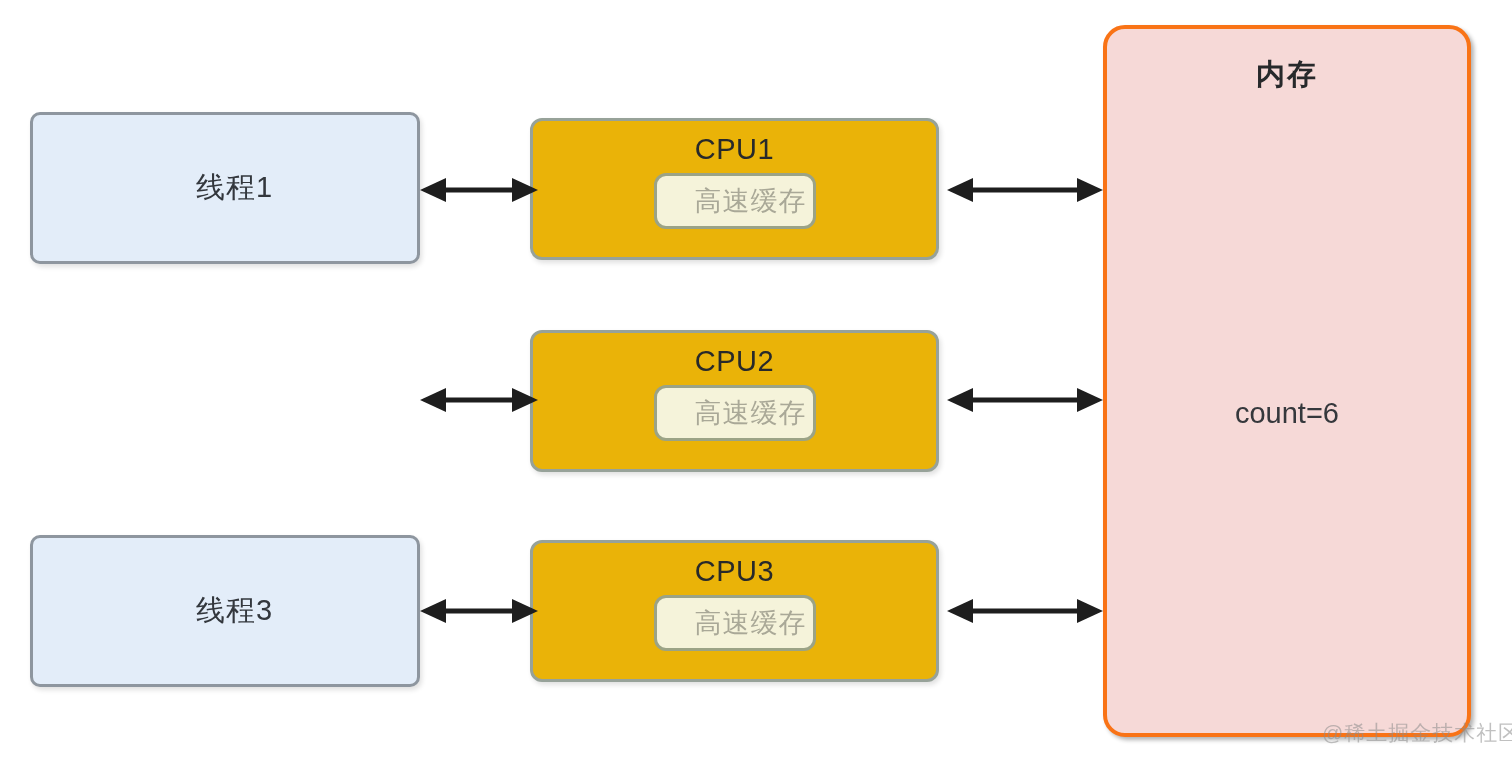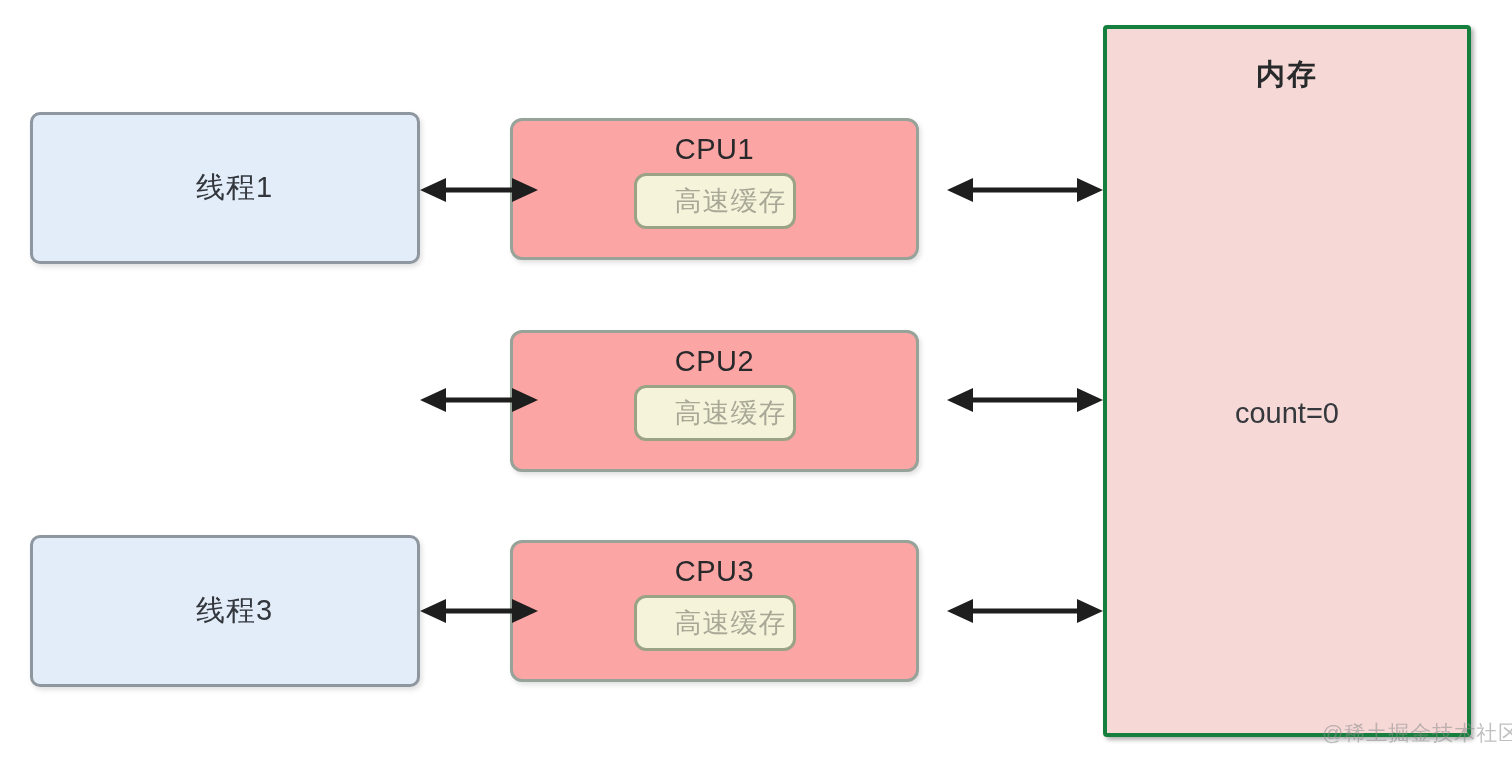--- a/index.html
+++ b/index.html
@@ -34,24 +34,24 @@
   }
   .thread-box .label {
     font-size: 29px;
     color: #33373d;
     letter-spacing: 1px;
   }
 
   
   .cpu-box {
     position: absolute;
-    left: 510px;
+    left: 530px;
     width: 409px;
     height: 142px;
-    background: #fca5a5;
+    background: #eab308;
     border: 3px solid #97a299;
     border-radius: 12px;
     box-sizing: border-box;
     display: flex;
     flex-direction: column;
     align-items: center;
     padding-top: 12px;
     box-shadow: 2px 3px 5px rgba(0,0,0,0.12);
   }
   .cpu-title {
@@ -79,22 +79,22 @@
   }
 
   
   .memory-box {
     position: absolute;
     left: 1103px;
     top: 25px;
     width: 368px;
     height: 712px;
     background: #f6d9d7;
-    border: 4px solid #15803d;
-    border-radius: 4px;
+    border: 4px solid #f97316;
+    border-radius: 22px;
     box-sizing: border-box;
     box-shadow: 3px 3px 4px rgba(0,0,0,0.30);
   }
   .memory-title {
     position: absolute;
     top: 26px;
     left: 0;
     width: 100%;
     text-align: center;
     font-size: 29px;
@@ -185,18 +185,18 @@
     <polygon points="156,16 130,4 130,28" fill="#1e1e1e"></polygon>
   </svg>
   <svg class="arrow" style="left:947px; top:595px" width="156" height="32" viewBox="0 0 156 32">
     <line x1="20" y1="16" x2="136" y2="16" stroke="#1e1e1e" stroke-width="5"></line>
     <polygon points="0,16 26,4 26,28" fill="#1e1e1e"></polygon>
     <polygon points="156,16 130,4 130,28" fill="#1e1e1e"></polygon>
   </svg>
 
   <div class="memory-box">
     <div class="memory-title">内存</div>
-    <div class="memory-value">count=0</div>
+    <div class="memory-value">count=6</div>
   </div>
 
   <div class="watermark">@稀土掘金技术社区</div>
 
 </div>
 
 </body></html>

